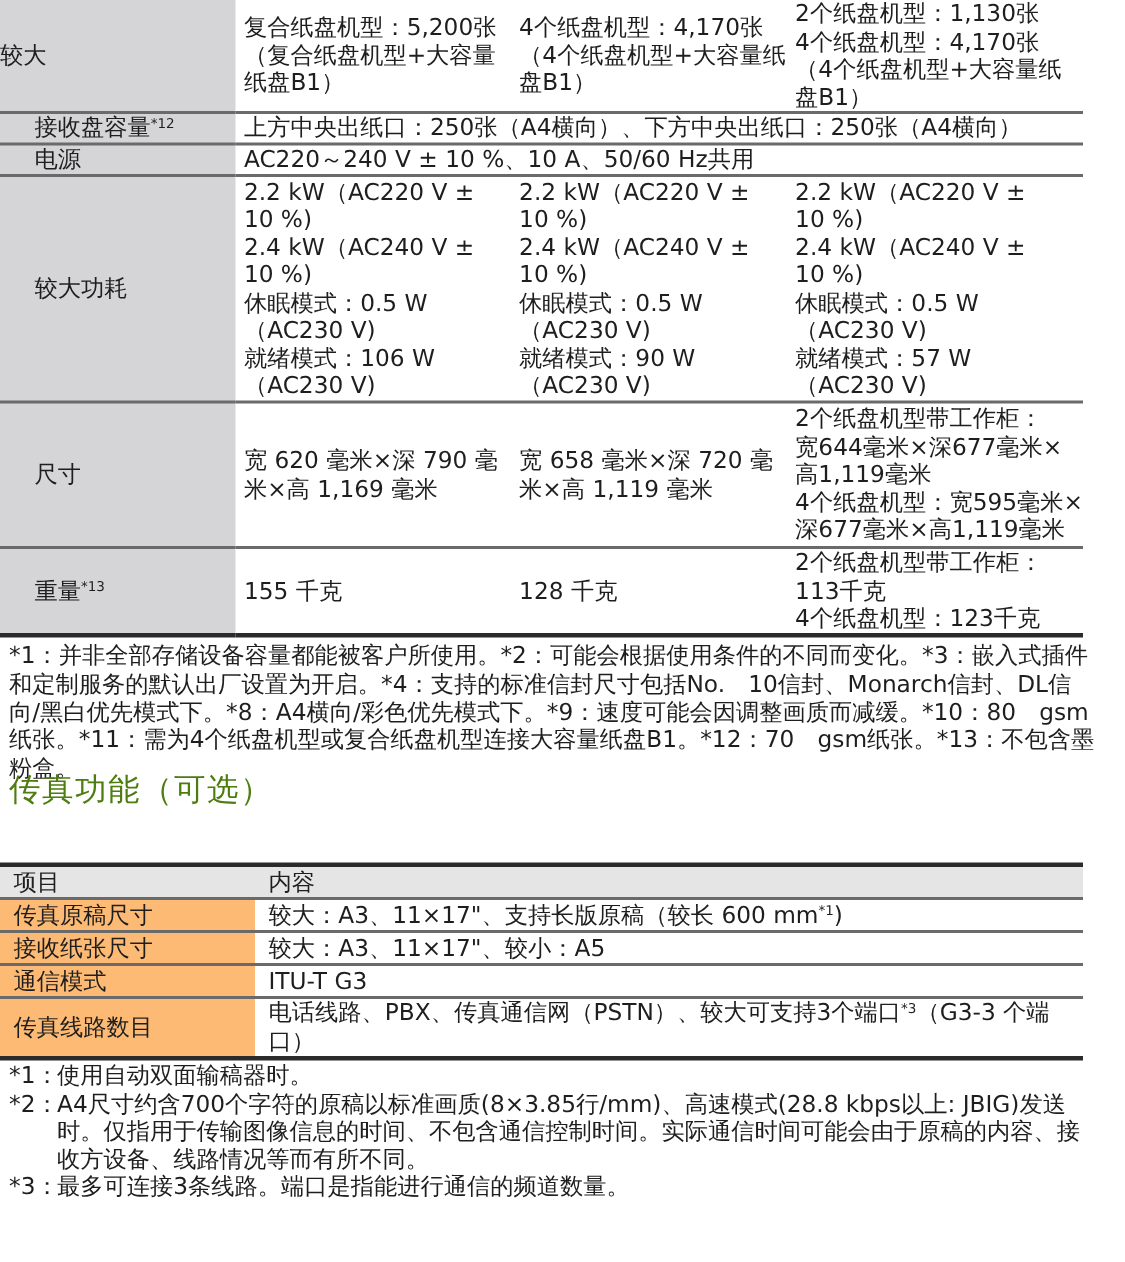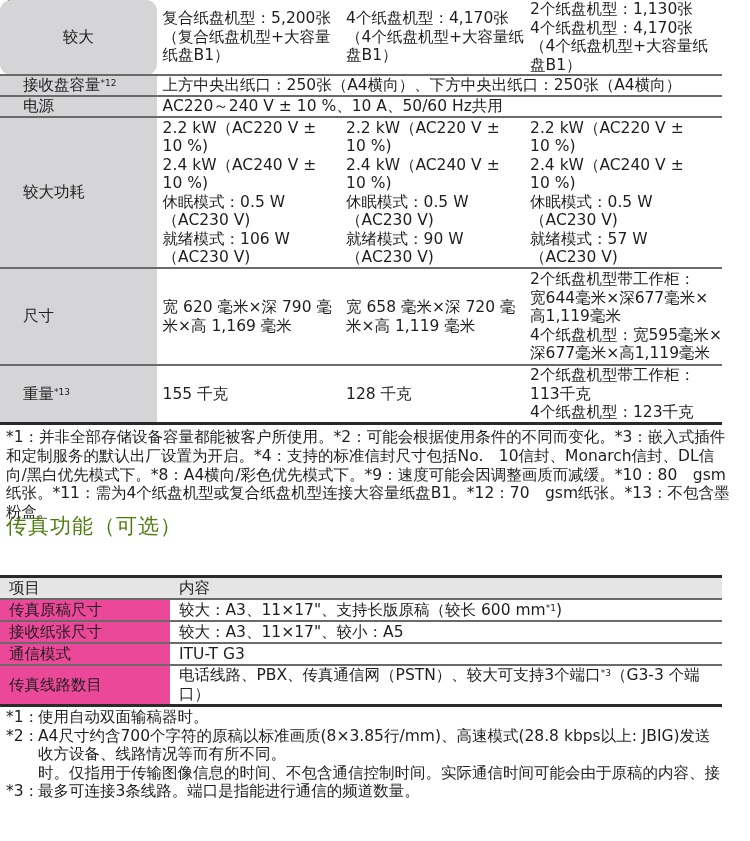--- a/index.html
+++ b/index.html
@@ -33,42 +33,42 @@
   .section-title {
     position:absolute; left:6px; top:512px;
     font-size:21px; letter-spacing:1px; color:#4d7c0f;
   }
   .fax {
     position:absolute; left:0; top:575px; width:722px;
     border-collapse:collapse; font-size:15.5px; line-height:19px;
     border-top:3px solid #2a2a2a;
   }
   .fax td { padding:0 0 0 9px; height:20px; vertical-align:middle; }
-  .fax td.k { width:161px; background:#ec4899; }
+  .fax td.k { width:161px; background:#fdba74; }
   .fax tr { border-bottom:2px solid #6a6a6a; }
   .fax tr.head td { background:#e5e5e5; }
   .fax tr.last { border-bottom:3px solid #2a2a2a; }
   .notes2 {
     position:absolute; left:6px; top:708px; width:735px;
     font-size:15.5px; line-height:18.5px;
   }
   .note-row { display:flex; }
   .note-key { width:32px; flex:none; }
   .note-body { flex:1; }
   .note-body span { display:block; white-space:nowrap; }
 </style>
 </head>
 <body>
 
 <div class="top-frag"></div>
 
 <table class="spec">
   <tbody>
       <tr style="height:70px;">
-    <td class="lab" style="text-align:center;padding-left:0;padding-top:0;border-radius:11px;">较大</td>
+    <td class="lab" style="padding-left:0;padding-top:0;">较大</td>
     <td class="c2">
       <span class="line">复合纸盘机型：5,200张</span>
       <span class="line">（复合纸盘机型+大容量</span>
       <span class="line">纸盘B1）</span>
     </td>
     <td class="c3">
       <span class="line">4个纸盘机型：4,170张</span>
       <span class="line">（4个纸盘机型+大容量纸</span>
       <span class="line">盘B1）</span>
     </td>
@@ -194,22 +194,22 @@
   <div class="note-row">
     <span class="note-key">*1：</span>
     <div class="note-body">
         <span>使用自动双面输稿器时。</span>
       </div>
   </div>
   <div class="note-row">
     <span class="note-key">*2：</span>
     <div class="note-body">
       <span>A4尺寸约含700个字符的原稿以标准画质(8×3.85行/mm)、高速模式(28.8 kbps以上: JBIG)发送</span>
+      <span>时。仅指用于传输图像信息的时间、不包含通信控制时间。实际通信时间可能会由于原稿的内容、接</span>
       <span>收方设备、线路情况等而有所不同。</span>
-      <span>时。仅指用于传输图像信息的时间、不包含通信控制时间。实际通信时间可能会由于原稿的内容、接</span>
     </div>
   </div>
   <div class="note-row">
     <span class="note-key">*3：</span>
     <div class="note-body">
         <span>最多可连接3条线路。端口是指能进行通信的频道数量。</span>
       </div>
   </div>
 </div>
 

